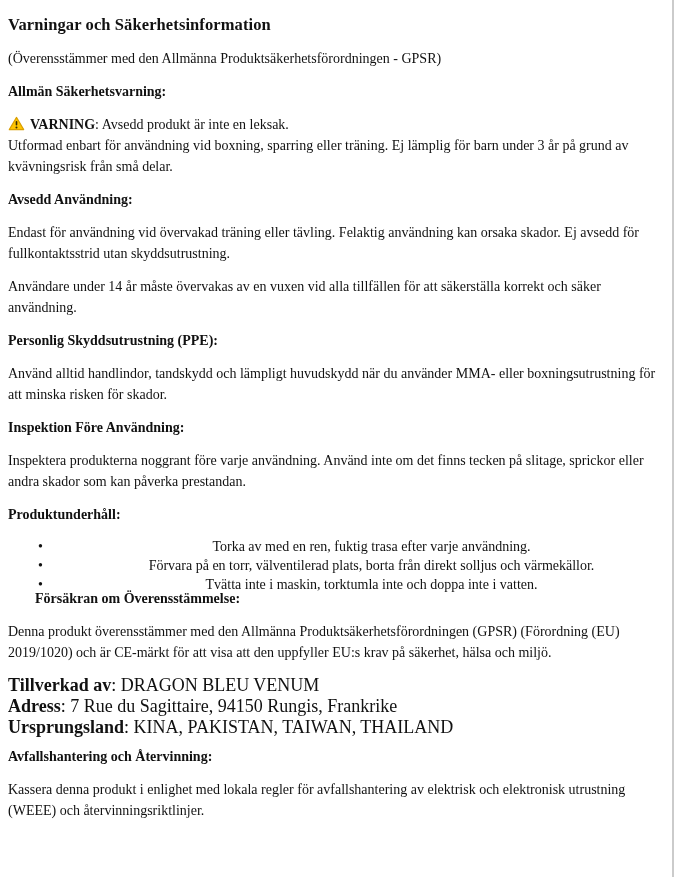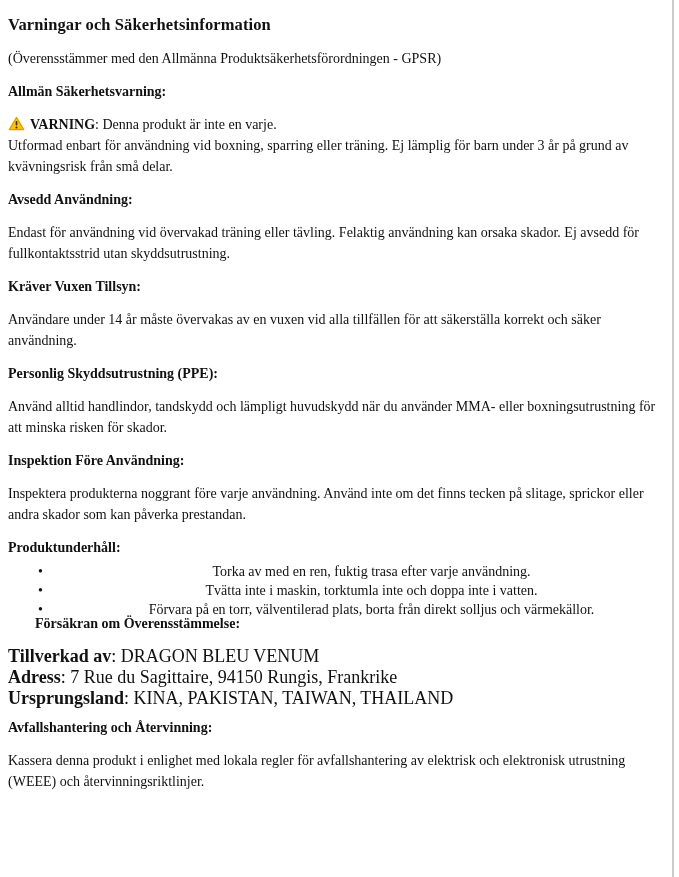--- a/index.html
+++ b/index.html
@@ -28,21 +28,21 @@
     font-size: 14px;
     line-height: 21px;
     margin: 0 0 12px 0;
   }
   h2.sec-heading {
     font-size: 14px;
     line-height: 21px;
     font-weight: bold;
     margin: 0 0 12px 0;
   }
-  h2.no-gap-below { margin-bottom: 4px; }
+  h2.no-gap-below { margin-bottom: 12px; }
   h2.tight-above { margin-top: -6px; margin-left: 27px; }
   .warn-block { margin: 0 0 12px 0; }
   .warn-line { white-space: nowrap; }
   .warn-icon {
     display: inline-block;
     width: 17px;
     height: 15px;
     vertical-align: -2px;
     margin-right: 5px;
   }
@@ -85,44 +85,44 @@
 
   <p>(Överensstämmer med den Allmänna Produktsäkerhetsförordningen - GPSR)</p>
 
   <h2 class="sec-heading">Allmän Säkerhetsvarning:</h2>
 
   <div class="para warn-block">
     <span class="warn-line"><svg class="warn-icon" viewBox="0 0 24 22" aria-hidden="true">
           <path d="M12 2 L22.6 20 H1.4 Z" stroke="#D99E00" stroke-width="1.6" stroke-linejoin="round" fill="#FFC400"></path>
           <rect x="10.8" y="7.2" width="2.4" height="6.8" rx="1.2" fill="#3A2B00"></rect>
           <circle cx="12" cy="16.8" r="1.5" fill="#3A2B00"></circle>
-        </svg><span class="bold">VARNING</span><span>: Denna produkt är inte en varje.</span></span><br>
+        </svg><span class="bold">VARNING</span><span>: Avsedd produkt är inte en leksak.</span></span><br>
     <span>Utformad enbart för användning vid boxning, sparring eller träning. Ej lämplig för barn under 3 år på grund av kvävningsrisk från små delar.</span>
   </div>
 
   <h2 class="sec-heading">Avsedd Användning:</h2>
   <p>Endast för användning vid övervakad träning eller tävling. Felaktig användning kan orsaka skador. Ej avsedd för fullkontaktsstrid utan skyddsutrustning.</p>
 
-  <h2 class="sec-heading">Kräver Vuxen Tillsyn:</h2>
   <p>Användare under 14 år måste övervakas av en vuxen vid alla tillfällen för att säkerställa korrekt och säker användning.</p>
 
   <h2 class="sec-heading">Personlig Skyddsutrustning (PPE):</h2>
   <p>Använd alltid handlindor, tandskydd och lämpligt huvudskydd när du använder MMA- eller boxningsutrustning för att minska risken för skador.</p>
 
   <h2 class="sec-heading">Inspektion Före Användning:</h2>
   <p>Inspektera produkterna noggrant före varje användning. Använd inte om det finns tecken på slitage, sprickor eller andra skador som kan påverka prestandan.</p>
 
   <h2 class="sec-heading no-gap-below">Produktunderhåll:</h2>
   <ul class="bullet-list">
     <li>Torka av med en ren, fuktig trasa efter varje användning.</li>
+    <li>Förvara på en torr, välventilerad plats, borta från direkt solljus och värmekällor.</li>
     <li>Tvätta inte i maskin, torktumla inte och doppa inte i vatten.</li>
-    <li>Förvara på en torr, välventilerad plats, borta från direkt solljus och värmekällor.</li>
   </ul>
 
   <h2 class="sec-heading tight-above">Försäkran om Överensstämmelse:</h2>
+  <p>Denna produkt överensstämmer med den Allmänna Produktsäkerhetsförordningen (GPSR) (Förordning (EU) 2019/1020) och är CE-märkt för att visa att den uppfyller EU:s krav på säkerhet, hälsa och miljö.</p>
 
   <div class="para mfr-block">
     <div class="mfr-line"><span class="bold">Tillverkad av</span><span>: </span><span>DRAGON BLEU VENUM</span></div>
     <div class="mfr-line"><span class="bold">Adress</span><span>: </span><span>7 Rue du Sagittaire, 94150 Rungis, Frankrike</span></div>
     <div class="mfr-line"><span class="bold">Ursprungsland</span><span>: </span><span>KINA, PAKISTAN, TAIWAN, THAILAND</span></div>
   </div>
 
   <h2 class="sec-heading">Avfallshantering och Återvinning:</h2>
   <p>Kassera denna produkt i enlighet med lokala regler för avfallshantering av elektrisk och elektronisk utrustning (WEEE) och återvinningsriktlinjer.</p>
 

